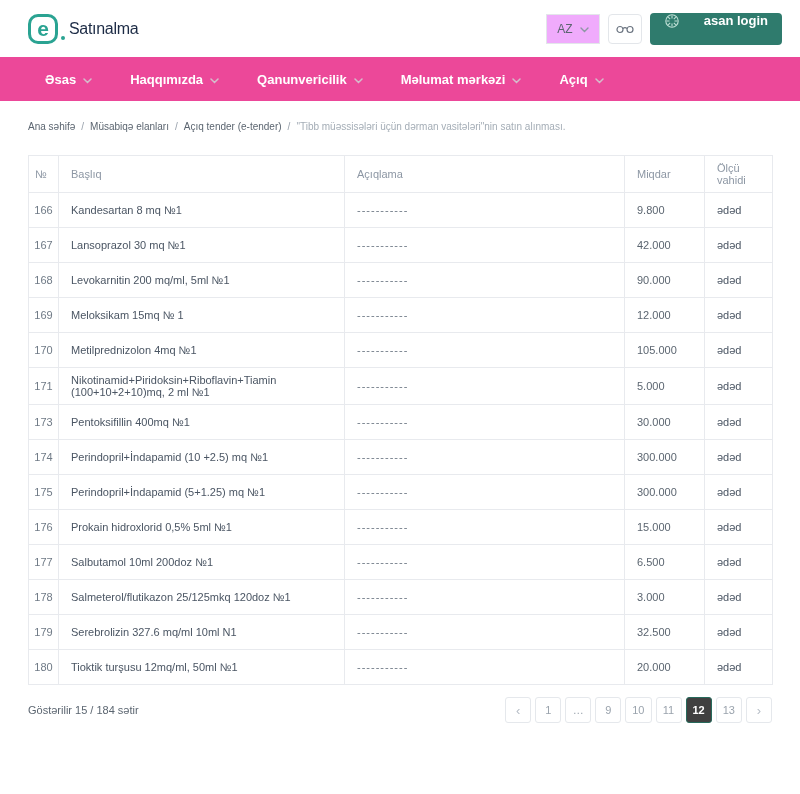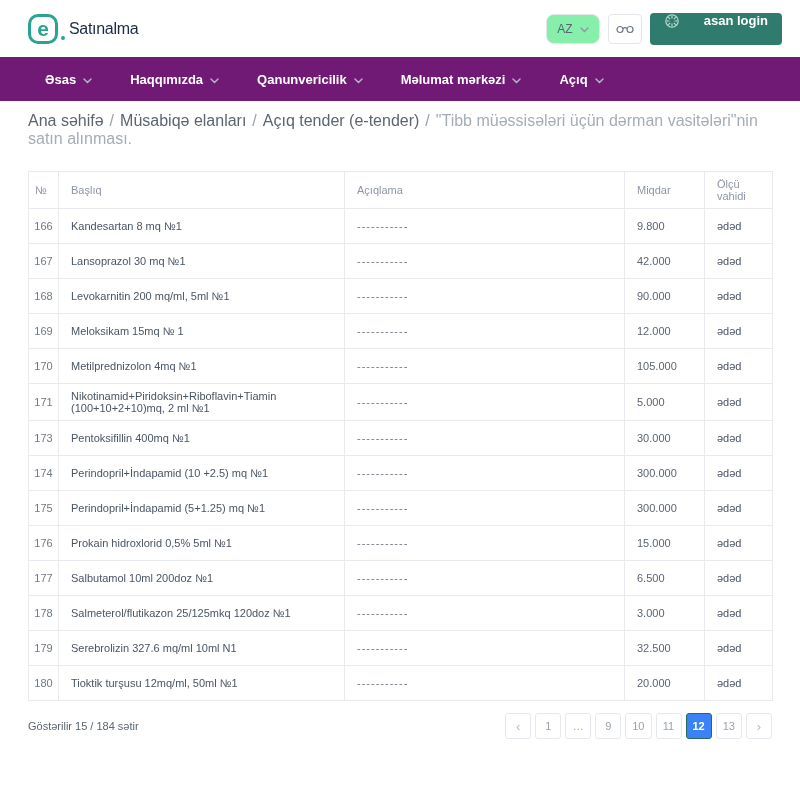--- a/index.html
+++ b/index.html
@@ -8,48 +8,48 @@
     width:800px; min-height:794px; background:#ffffff;
     font-family:"Liberation Sans", sans-serif; color:#4b5563;
   }
   
   .topbar { height:57px; display:flex; align-items:center; justify-content:space-between; padding:0 18px 0 28px; background:#fff; }
   .logo { display:flex; align-items:center; gap:3px; cursor:pointer; }
   .logo-e { width:30px; height:30px; border:3px solid #2aa392; border-radius:10px; color:#2aa392; font-size:21px; font-weight:700; display:flex; align-items:center; justify-content:center; line-height:1; }
   .logo-dot { width:4px; height:4px; border-radius:50%; background:#2aa392; align-self:flex-end; margin:0 1px 4px 0; }
   .logo-text { font-size:16px; color:#1c2b45; font-weight:500; letter-spacing:-0.3px; }
   .hdr-right { display:flex; align-items:center; gap:8px; }
-  .lang-btn { border:1px solid #e3e6ea; border-radius:8px; height:30px; padding:0 10px; font-size:12px; color:#5b6570; display:flex; align-items:center; gap:7px; background:#86efac; cursor:pointer; }
+  .lang-btn { border:1px solid #e3e6ea; border-radius:0; height:30px; padding:0 10px; font-size:12px; color:#5b6570; display:flex; align-items:center; gap:7px; background:#f0abfc; cursor:pointer; }
   .access-btn { border:1px solid #e3e6ea; border-radius:4px; height:30px; width:34px; display:flex; align-items:center; justify-content:center; background:#fff; cursor:pointer; color:#6b7480; }
   .asan-btn { background:#2f7b6d; border:none; border-radius:4px; height:32px; padding:0 14px; color:#fff; font-size:13px; font-weight:700; display:flex; align-items:flex-start; gap:24px; cursor:pointer; }
   .chev { display:inline-block; }
   
-  .navbar { background:#701a75; height:44px; display:flex; align-items:center; padding:0 45px; gap:38px; }
+  .navbar { background:#ec4899; height:44px; display:flex; align-items:center; padding:0 45px; gap:38px; }
   .nav-item { display:flex; align-items:center; gap:7px; color:#ffffff; font-size:13px; font-weight:700; cursor:pointer; white-space:nowrap; }
   .nav-item .chev svg { opacity:.75; }
   
-  .breadcrumb { padding:11px 28px 23px; font-size:16px; color:#5b6570; }
+  .breadcrumb { padding:20px 28px 23px; font-size:10px; color:#5b6570; }
   .crumb { cursor:pointer; }
   .crumb-sep { color:#9aa3ad; margin:0 6px; }
   .crumb-current { color:#a4adb6; }
   
   table.items { width:744px; margin:0 28px; border-collapse:collapse; font-size:11px; table-layout:fixed; }
   .items th, .items td { border:1px solid #e8eaee; padding:6px 12px; vertical-align:middle; }
   .items th { height:34px; color:#8d97a4; font-weight:400; text-align:left; background:#fff; }
   .items td { height:35px; color:#4a5563; }
   .items td.num { text-align:center; color:#6f7a86; padding:6px 4px; }
   .items td.desc { color:#6f7a86; letter-spacing:1px; }
   .items td.qty { color:#5b6570; }
   .items tr.muted td { color:#9fa9b1; }
   
   .tfooter { margin:12px 28px 0; padding-bottom:16px; display:flex; justify-content:space-between; align-items:center; }
   .summary { font-size:11px; color:#5b6570; }
   .pager { display:flex; gap:4px; }
   .page { min-width:26px; height:26px; padding:0 6px; border:1px solid #e5e8ec; border-radius:3px; background:#fff; display:flex; align-items:center; justify-content:center; font-size:11px; color:#9aa3ad; cursor:pointer; }
-  .page.active { background:#3b82f6; border-color:#276a5c; color:#fff; font-weight:700; }
+  .page.active { background:#404040; border-color:#276a5c; color:#fff; font-weight:700; }
   .page.arrow { color:#b6bdc6; font-size:13px; }
 </style>
 </head>
 <body>
 
 <div class="topbar">
   <div class="logo">
     <span class="logo-e">e</span>
     <span class="logo-dot"></span>
     <span class="logo-text">Satınalma</span>

